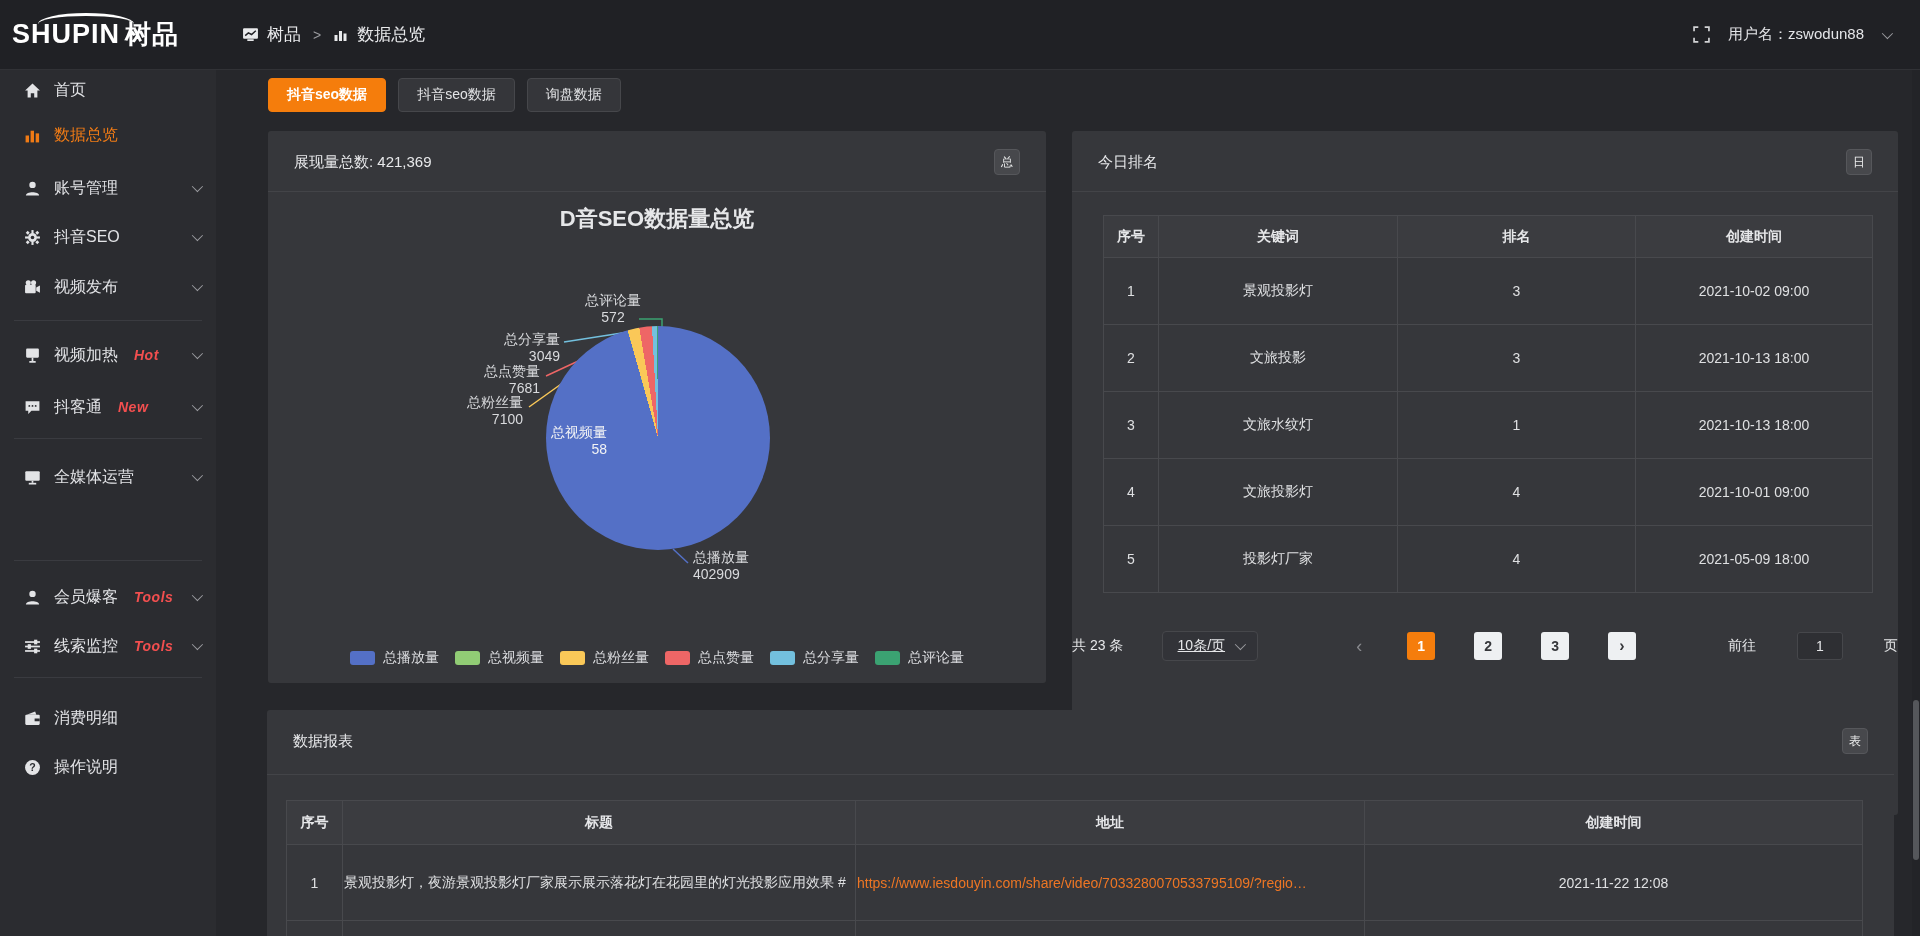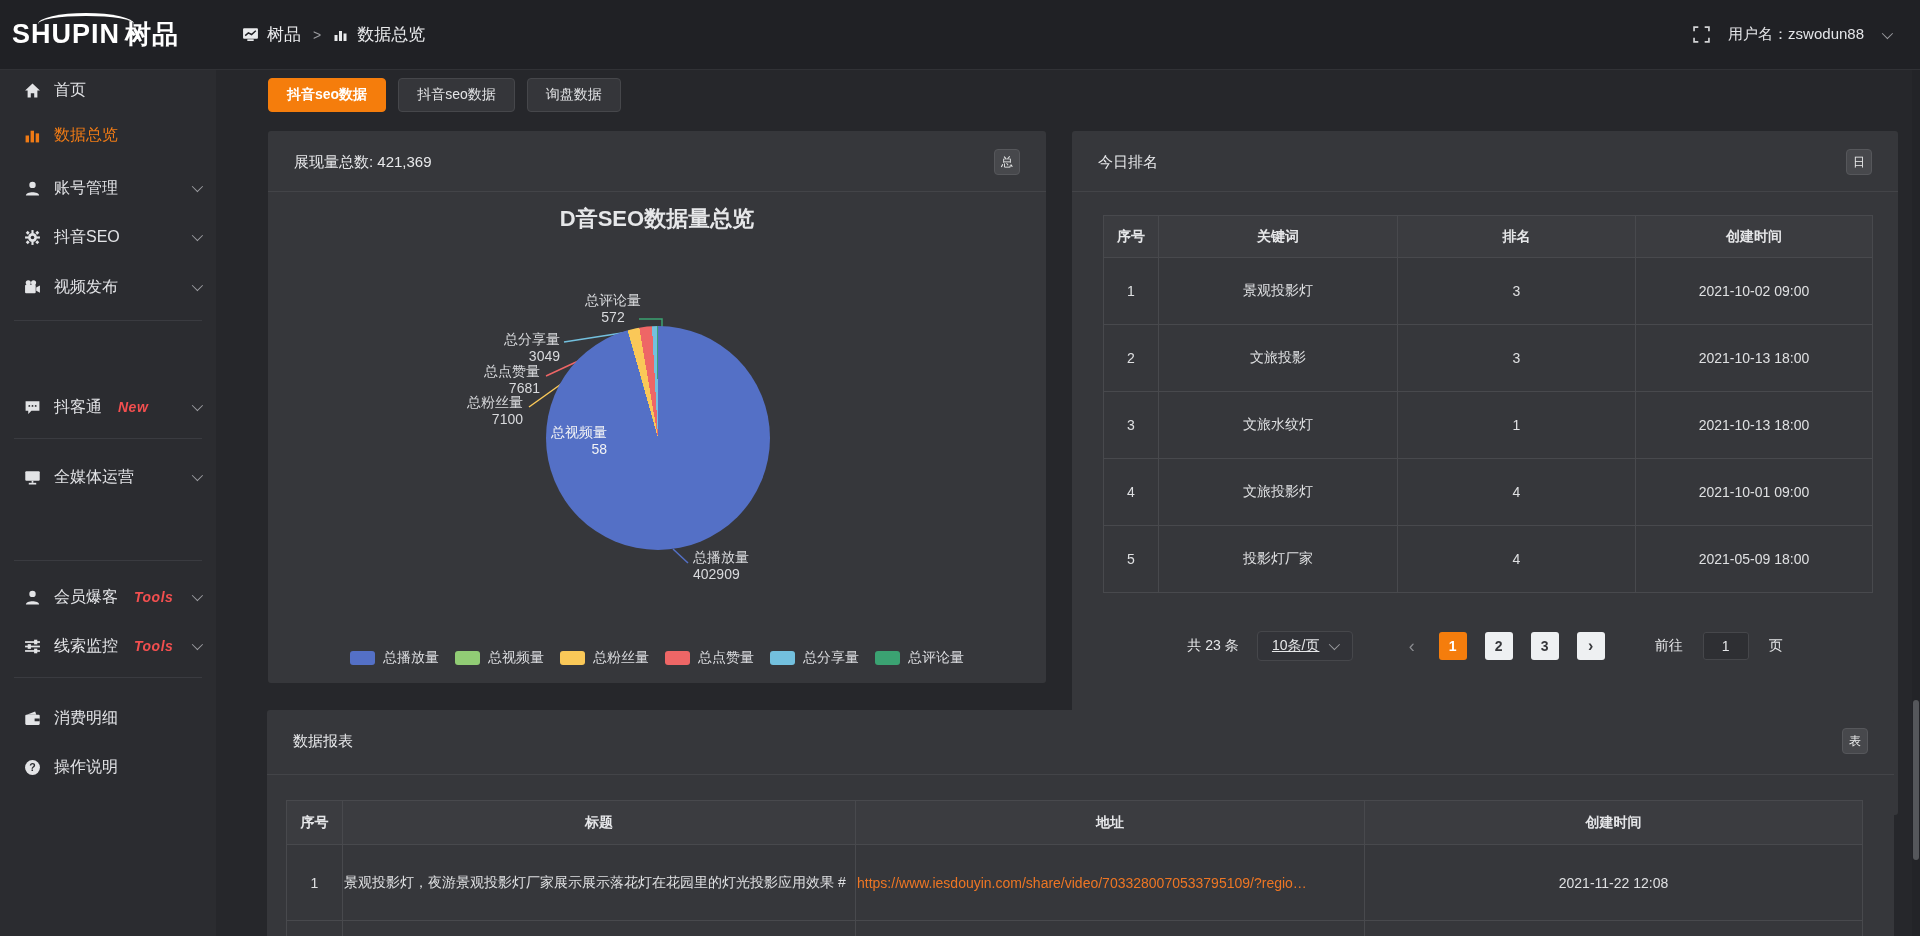--- a/index.html
+++ b/index.html
@@ -73,21 +73,21 @@
   th,td { border:1px solid #48494d; font-weight:400; text-align:center; font-size:14px; color:#dfe0e2;
     overflow:hidden; white-space:nowrap; }
   th { background:#3b3c40; font-weight:600; color:#e6e7e9; }
 
   
   #ranking-panel { left:856px; top:61px; width:826px; height:684px; }
   #ranking-table { position:absolute; left:31px; top:84px; width:769px; }
   #ranking-table th { height:42px; }
   #ranking-table td { height:67px; }
   .pagination { position:absolute; left:0; right:0; top:500px; display:flex; align-items:center;
-    justify-content:center; gap:18px; font-size:14px; color:#e6e7e9; }
+    justify-content:space-between; gap:18px; font-size:14px; color:#e6e7e9; }
   .pg-select { width:96px; height:30px; background:#323338; border:1px solid #46474b; border-radius:4px;
     display:flex; align-items:center; justify-content:center; gap:10px; cursor:pointer;text-decoration:underline; }
   .pg-prev { color:#8a8b8f; font-size:18px; padding:0 6px; cursor:pointer; }
   .pg-page { width:28px; height:28px; border-radius:3px; background:#eef0f2; color:#36373b;
     display:flex; align-items:center; justify-content:center; font-weight:700; cursor:pointer; }
   .pg-page.active { background:#f57d0c; color:#ffffff; }
   .pg-next { width:28px; height:28px; border-radius:3px; background:#eef0f2; color:#36373b;
     display:flex; align-items:center; justify-content:center; font-size:16px; font-weight:700; cursor:pointer; }
   .pg-goto-input { width:46px; height:28px; margin:0 2px; background:#2e2f33; border:1px solid #46474b;
     border-radius:3px; color:#e6e7e9; text-align:center; font-size:14px; }
@@ -204,20 +204,32 @@
           <rect x="1" y="5.5" width="10" height="8" rx="1" fill="#e3e4e6"></rect>
           <path d="M11.5 8 L15 6 V13 L11.5 11 Z" fill="#e3e4e6"></path>
         </svg>
       </span>
     <span class="s-label">视频发布</span>
     <span class="chev"></span>
   </div>
 
   <div class="side-div" style="top:250px"></div>
 
+  <div class="side-item" style="top:265px">
+    <span class="s-icon">
+        <svg class="icon-svg" width="17" height="17" viewBox="0 0 16 16">
+          <rect x="2" y="1.5" width="12" height="8.5" rx="1" fill="#e3e4e6"></rect>
+          <rect x="7.2" y="10" width="1.6" height="3.2" fill="#e3e4e6"></rect>
+          <rect x="5" y="13.2" width="6" height="1.6" fill="#e3e4e6"></rect>
+        </svg>
+      </span>
+    <span class="s-label">视频加热</span>
+    <span class="badge" style="color: rgb(242, 79, 79);">Hot</span>
+    <span class="chev"></span>
+  </div>
 
   <div class="side-item" style="top:317px">
     <span class="s-icon">
         <svg class="icon-svg" width="17" height="17" viewBox="0 0 16 16">
           <path d="M1.5 2 H14.5 V11 H7 L4 14 V11 H1.5 Z" fill="#e3e4e6"></path>
           <circle cx="5" cy="6.5" r="0.9" fill="#2b2c30"></circle>
           <circle cx="8" cy="6.5" r="0.9" fill="#2b2c30"></circle>
           <circle cx="11" cy="6.5" r="0.9" fill="#2b2c30"></circle>
         </svg>
       </span>

